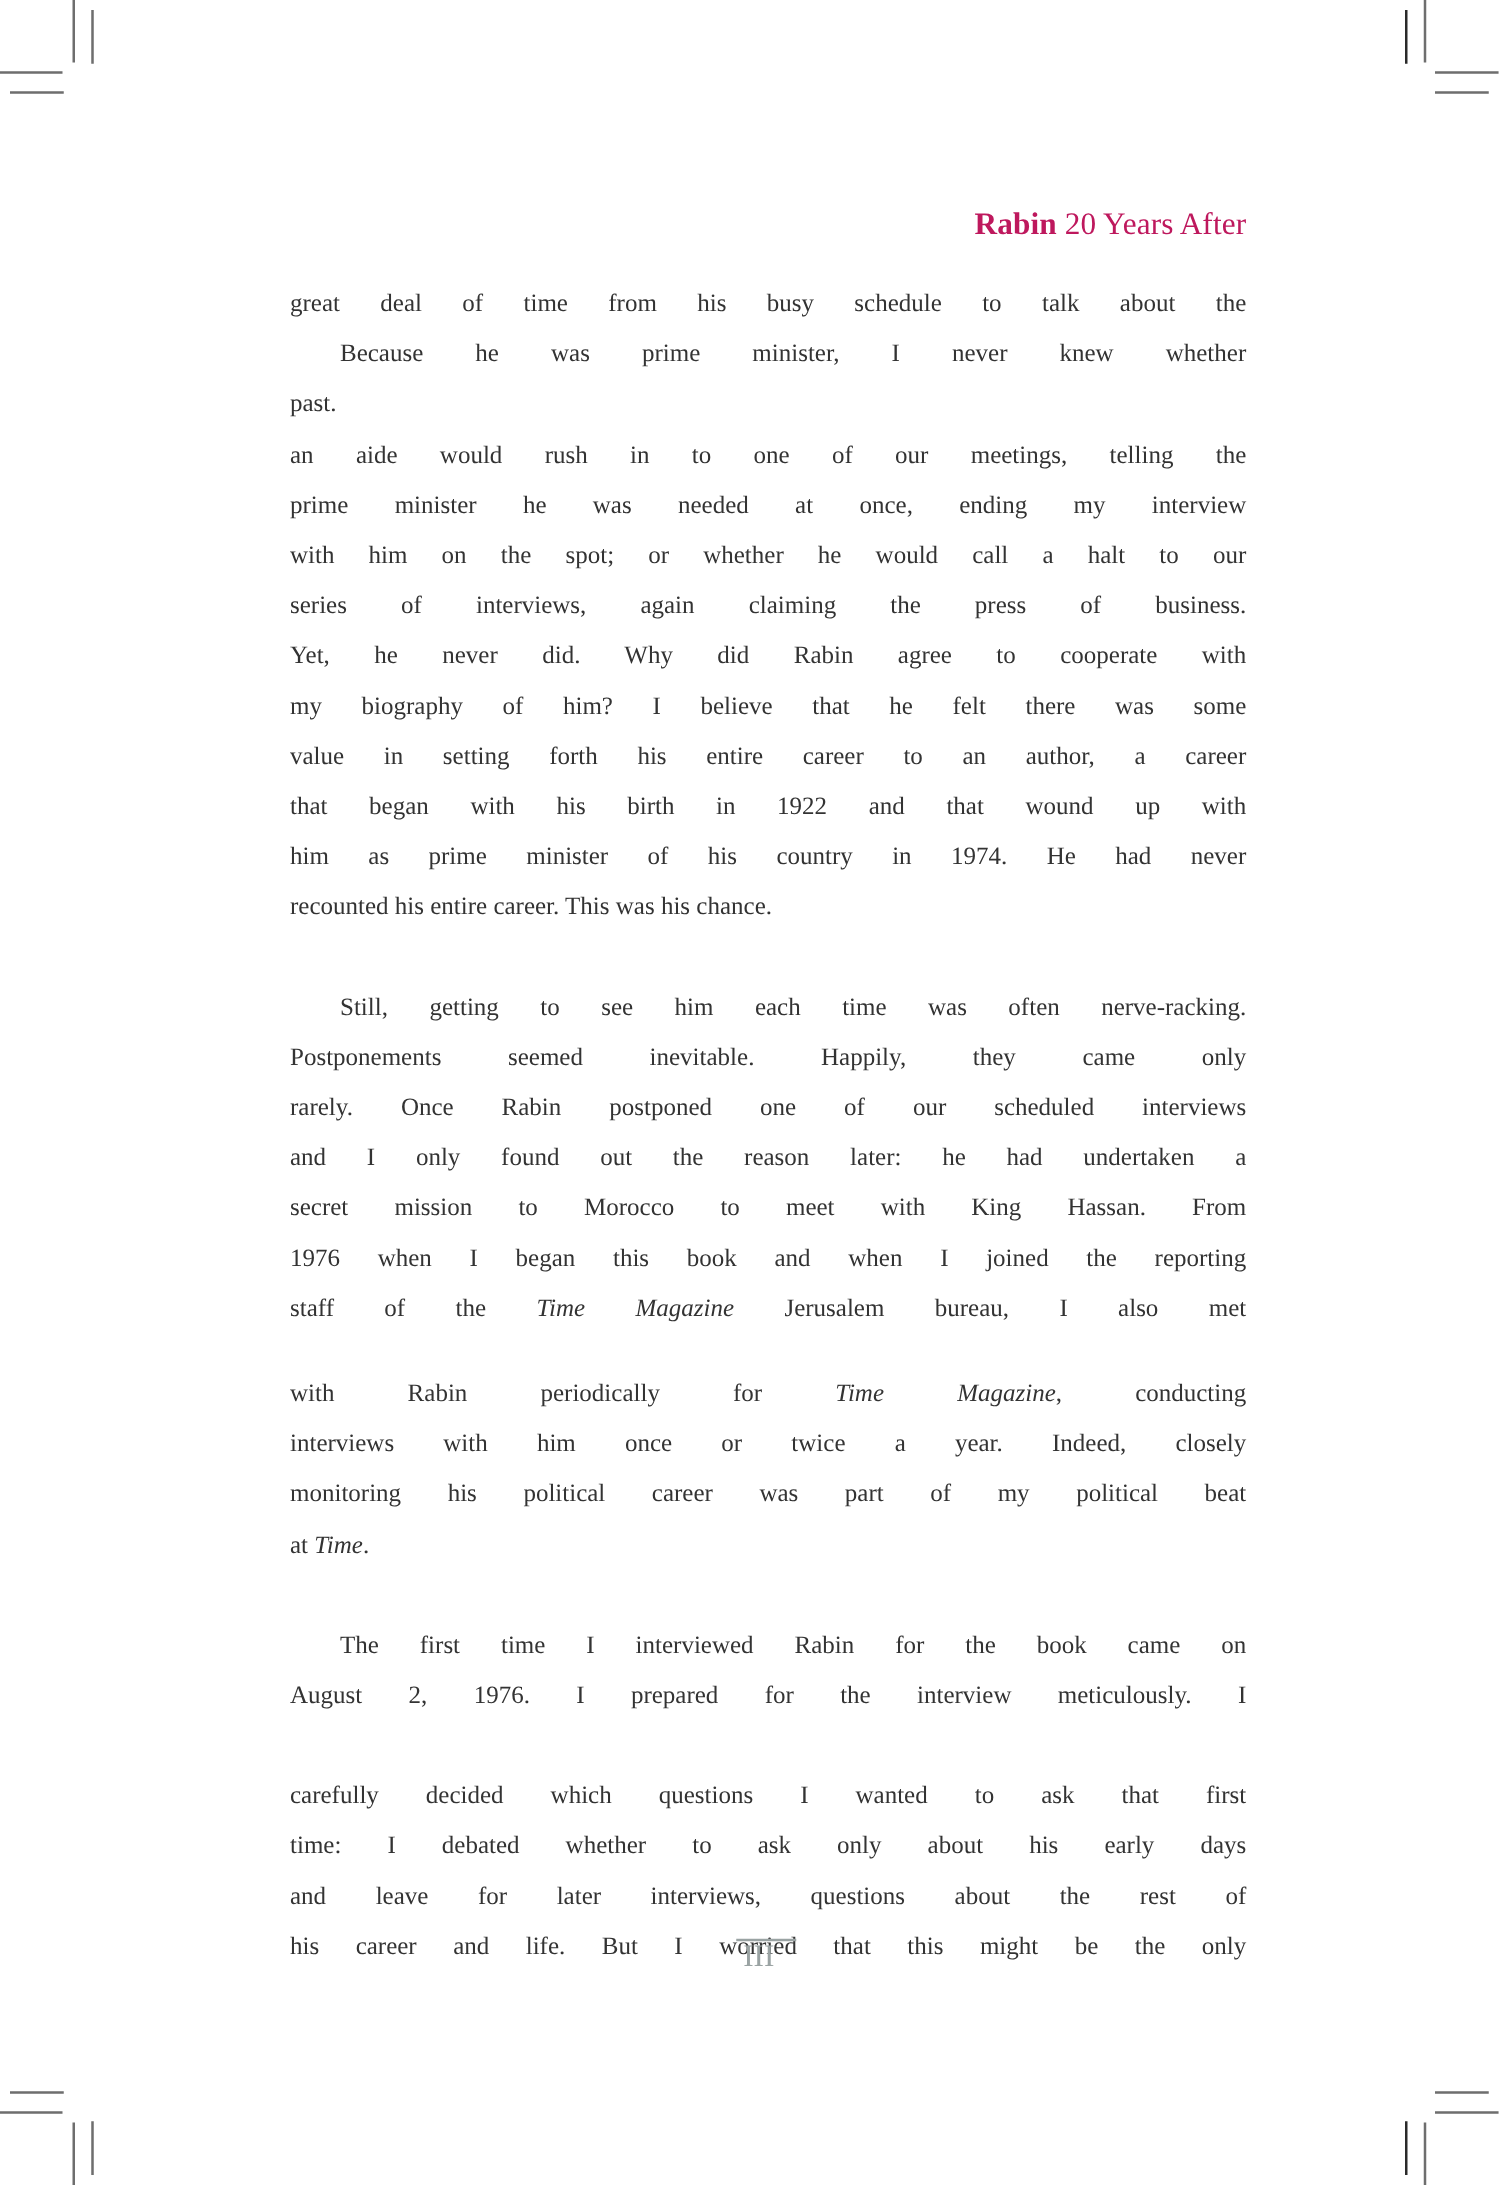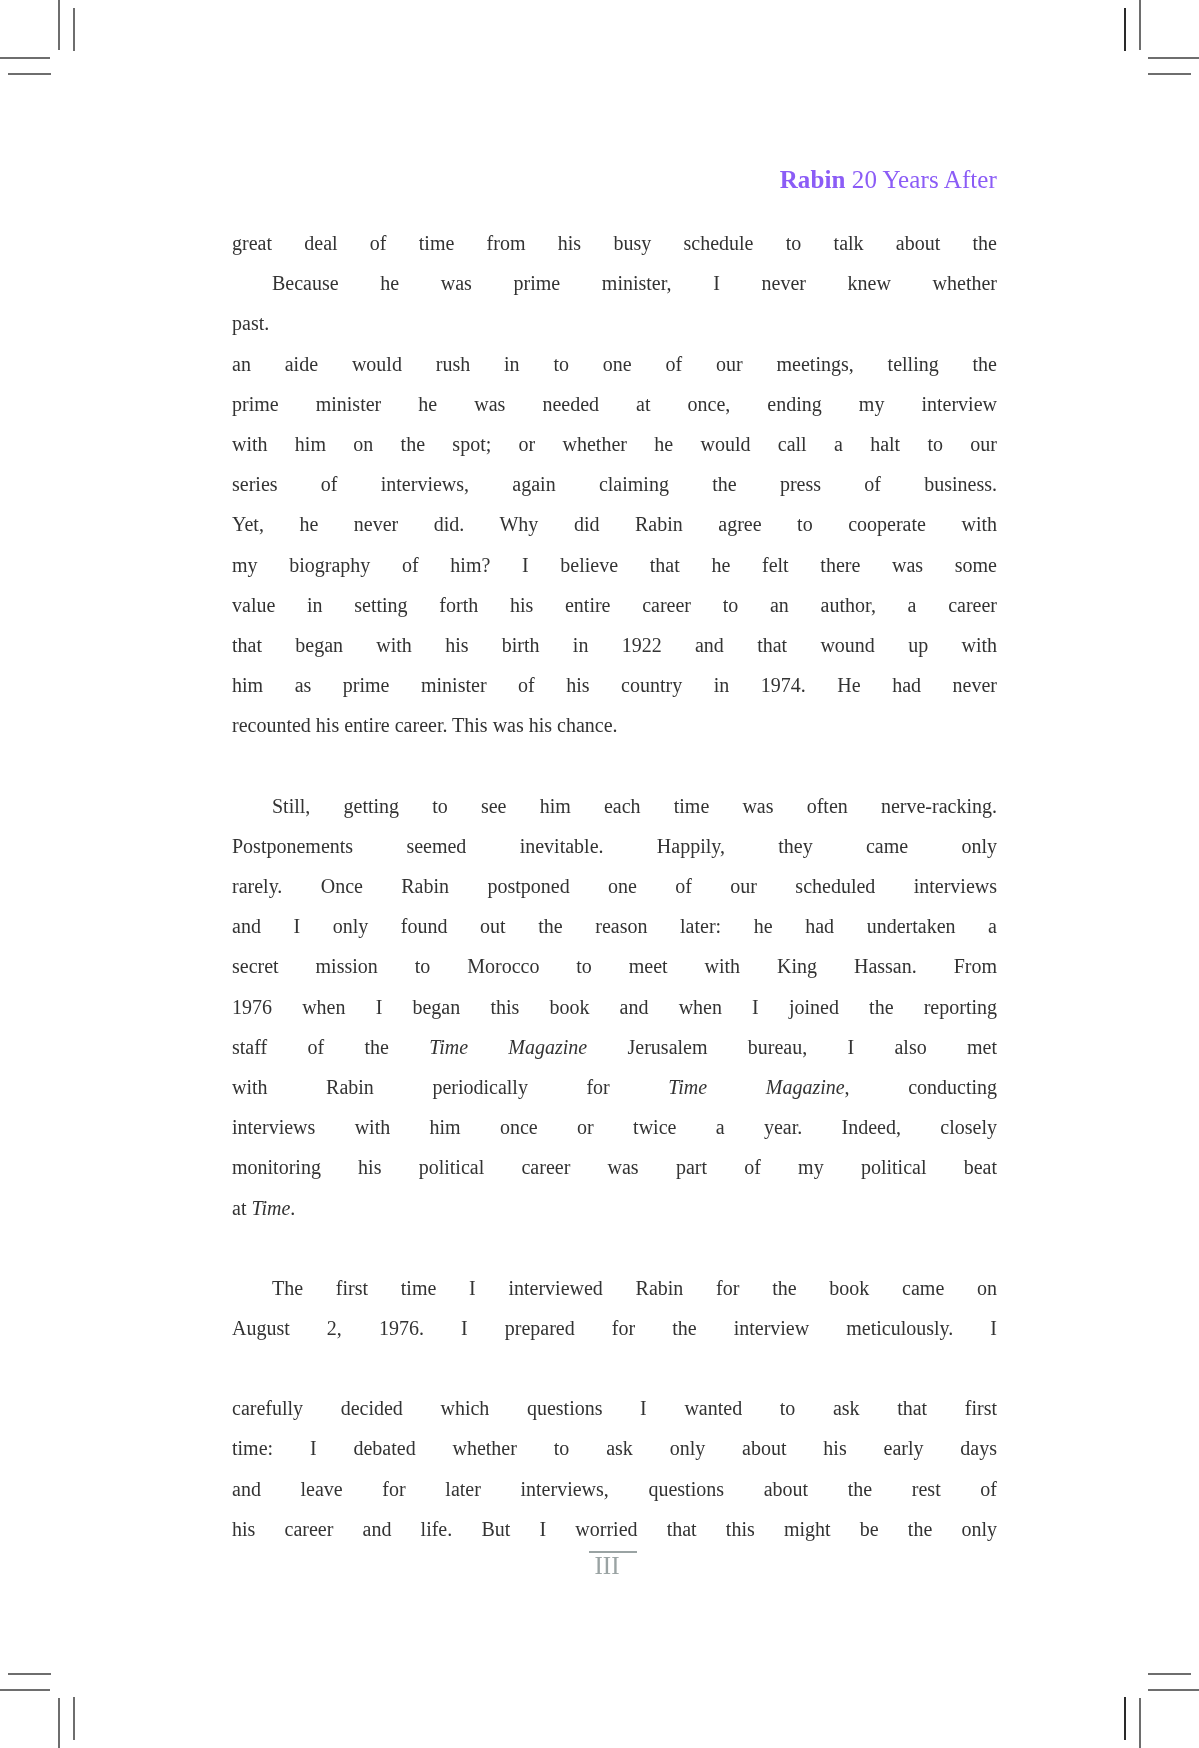--- a/index.html
+++ b/index.html
@@ -6,21 +6,21 @@
   body {
     width: 1199px; height: 1748px; background: #ffffff;
     position: relative; overflow: hidden;
     font-family: "Liberation Serif", "DejaVu Serif", serif;
     color: #333333;
   }
   .crop { position: absolute; background: #6e6e6e; }
   .crop.dark { background: #2a2a2a; }
   .header {
     position: absolute; top: 166px; right: 202px;
-    font-size: 25px; color: #8b5cf6; white-space: nowrap;
+    font-size: 25px; color: #be185d; white-space: nowrap;
     letter-spacing: 0.1px;
   }
   .header .bold { font-weight: bold; }
   .body-text {
     position: absolute; left: 232px; width: 765px; top: 223px;
     font-size: 20px; line-height: 40.2px;
   }
   .line {
     display: block; white-space: nowrap; text-align: justify;
     text-align-last: justify; height: 40.2px;
@@ -80,21 +80,21 @@
     <span class="line" style="display: block; width: 765px; box-sizing: border-box;">him as prime minister of his country in 1974. He had never</span>
     <span class="line last" style="display: block; width: auto;">recounted his entire career. This was his chance.</span>
     <div class="gap"></div>
     <span class="line indent" style="display: block; width: 765px; box-sizing: border-box;">Still, getting to see him each time was often nerve-racking.</span>
     <span class="line" style="display: block; width: 765px; box-sizing: border-box;">Postponements seemed inevitable. Happily, they came only</span>
     <span class="line" style="display: block; width: 765px; box-sizing: border-box;">rarely. Once Rabin postponed one of our scheduled interviews</span>
     <span class="line" style="display: block; width: 765px; box-sizing: border-box;">and I only found out the reason later: he had undertaken a</span>
     <span class="line" style="display: block; width: 765px; box-sizing: border-box;">secret mission to Morocco to meet with King Hassan. From</span>
     <span class="line" style="display: block; width: 765px; box-sizing: border-box;">1976 when I began this book and when I joined the reporting</span>
     <span class="line" style="display: block; width: 765px; box-sizing: border-box;"><span>staff of the </span><span class="ital">Time Magazine</span><span> Jerusalem bureau, I also met</span></span>
-    <span class="line" style="display: block; width: 765px; box-sizing: border-box;"><span>with Rabin periodically for </span><span class="ital">Time Magazine</span><span>, conducting</span></span>
+    <span class="line" style="display: block; width: 765px; box-sizing: border-box; margin-top: 28px;"><span>with Rabin periodically for </span><span class="ital">Time Magazine</span><span>, conducting</span></span>
     <span class="line" style="display: block; width: 765px; box-sizing: border-box;">interviews with him once or twice a year. Indeed, closely</span>
     <span class="line" style="display: block; width: 765px; box-sizing: border-box;">monitoring his political career was part of my political beat</span>
     <span class="line last" style="display: block; width: auto;"><span>at </span><span class="ital">Time</span><span>.</span></span>
     <div class="gap"></div>
     <span class="line indent" style="display: block; width: 765px; box-sizing: border-box;">The first time I interviewed Rabin for the book came on</span>
     <span class="line" style="display: block; width: 765px; box-sizing: border-box;">August 2, 1976. I prepared for the interview meticulously. I</span>
     <span class="line" style="display: block; width: 765px; box-sizing: border-box; margin-top: 40px;">carefully decided which questions I wanted to ask that first</span>
     <span class="line" style="display: block; width: 765px; box-sizing: border-box;">time: I debated whether to ask only about his early days</span>
     <span class="line" style="display: block; width: 765px; box-sizing: border-box;">and leave for later interviews, questions about the rest of</span>
     <span class="line" style="display: block; width: 765px; box-sizing: border-box;">his career and life. But I worried that this might be the only</span>

